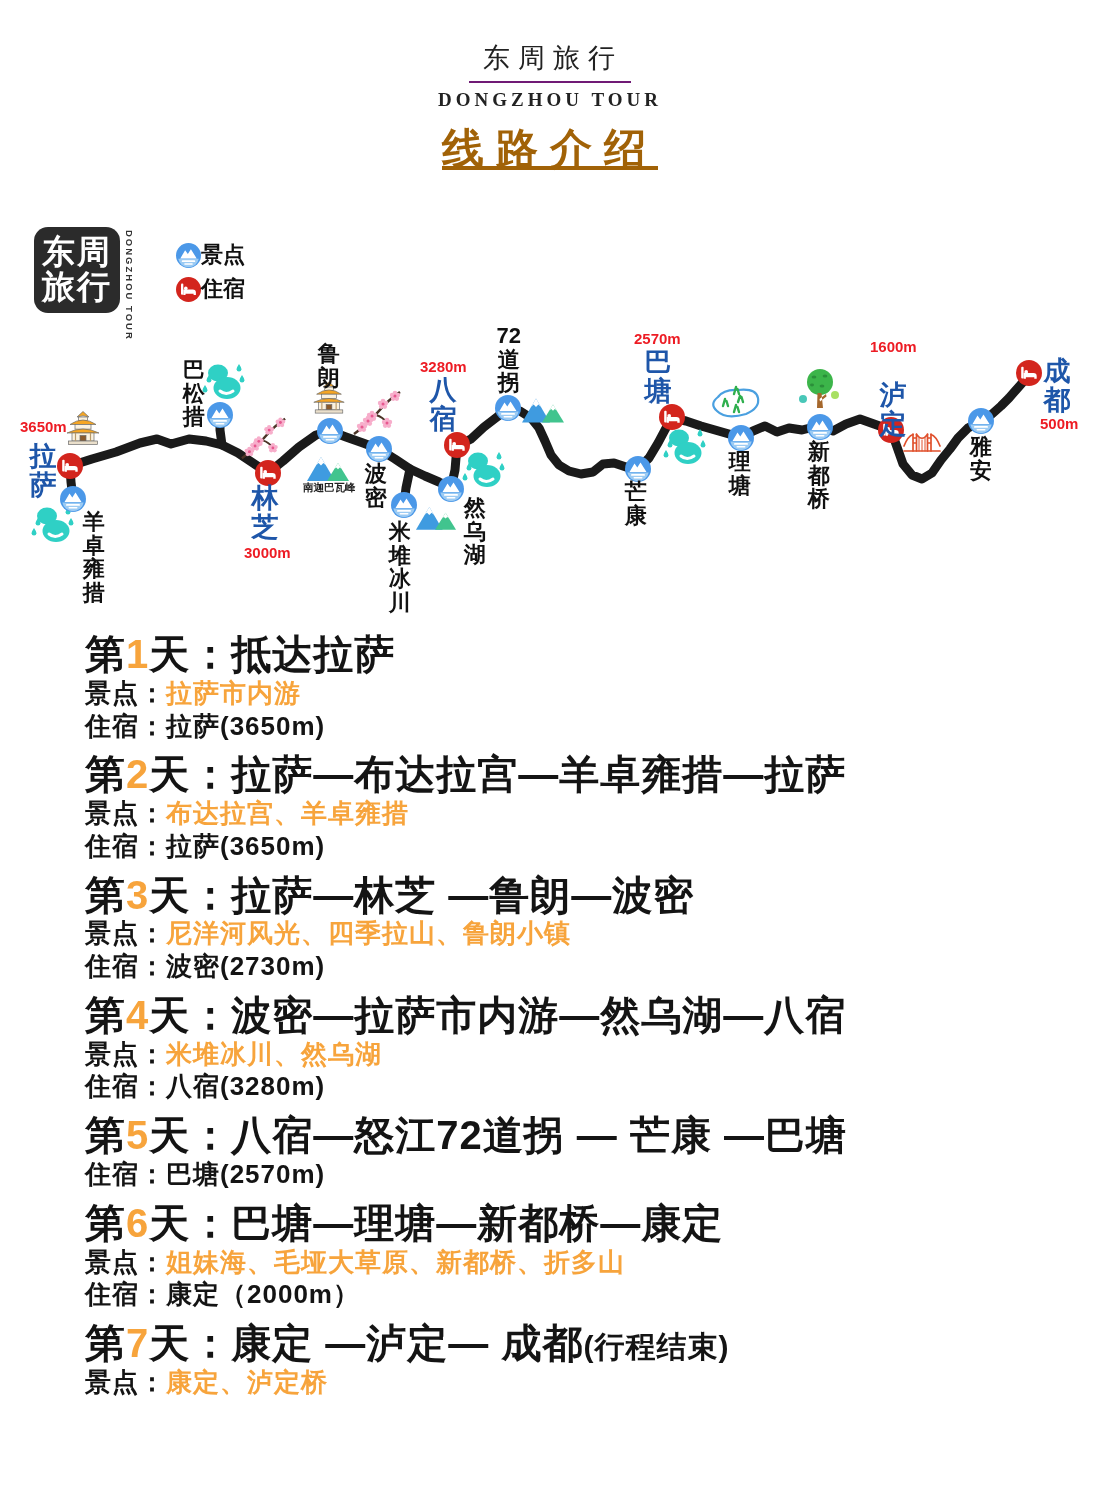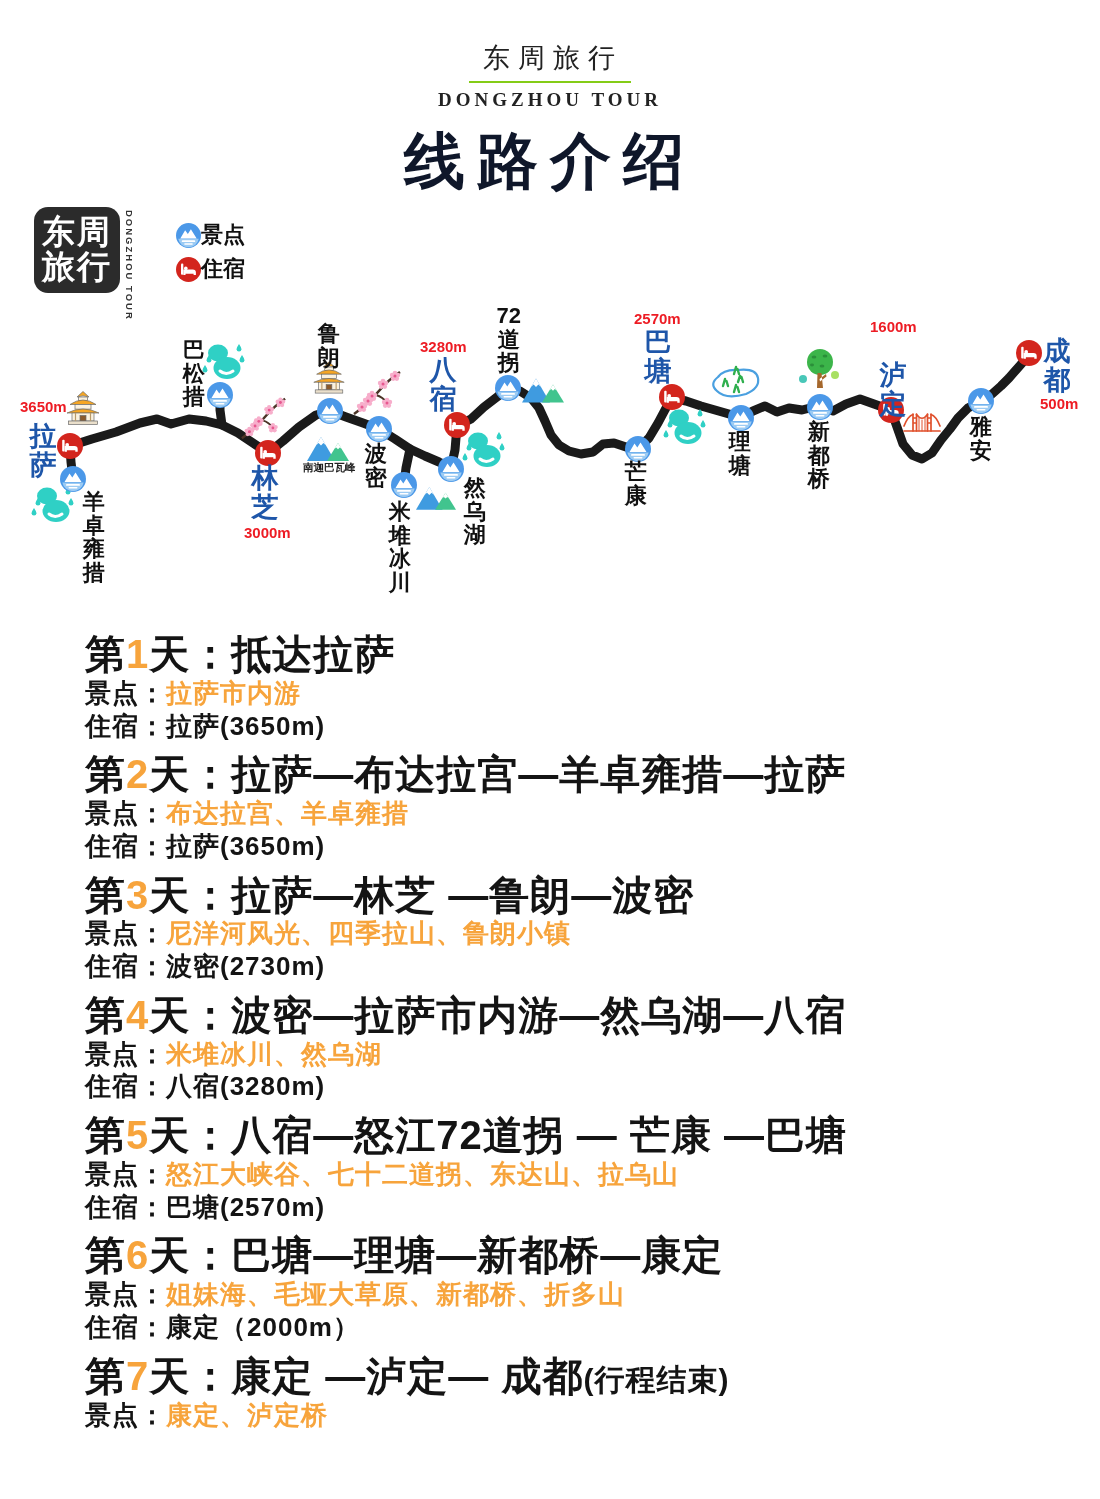--- a/index.html
+++ b/index.html
@@ -1,26 +1,26 @@
 <!DOCTYPE html>
 <html><head>
 <meta charset="utf-8">
 <style>
   html,body{margin:0;padding:0;background:#ffffff;}
   .page{position:relative;width:1100px;height:1499px;background:#fff;overflow:hidden;
         font-family:"Liberation Sans",sans-serif;color:#1a1a1a;}
   
   .header{position:absolute;top:40px;left:0;width:100%;text-align:center;}
   .brand-cn{display:inline-block;font-family:"Liberation Serif",serif;font-size:27px;
-            letter-spacing:8px;color:#222;padding:0 8px 5px 14px;border-bottom:2px solid #84cc16;}
+            letter-spacing:8px;color:#222;padding:0 8px 5px 14px;border-bottom:2px solid #701a75;}
   .brand-en{margin-top:6px;font-family:"Liberation Serif",serif;font-size:19px;
             letter-spacing:4px;color:#222;font-weight:bold;}
-  .big-title{margin-top:10px;font-size:61px;font-weight:bold;letter-spacing:12px;color:#0f172a;}
-  
-  .map{position:absolute;top:192px;left:0;width:1020px;height:430px;}
+  .big-title{margin-top:10px;font-size:42px;font-weight:bold;letter-spacing:12px;color:#a16207;text-decoration:underline;}
+  
+  .map{position:absolute;top:212px;left:0;width:1020px;height:430px;}
   .route-svg{position:absolute;left:0;top:0;width:1100px;height:430px;}
   .marker{position:absolute;width:26px;height:26px;}
   .deco{position:absolute;}
   .vlabel{position:absolute;width:1.25em;word-break:break-all;text-align:center;
           line-height:1.07;font-weight:bold;}
   .city{font-size:27px;color:#1E56A9;}
   .poi{font-size:22px;color:#111;}
   .alt{position:absolute;font-size:15px;font-weight:bold;color:#ED1C24;white-space:nowrap;}
   .tinylabel{position:absolute;font-size:10.5px;font-weight:bold;color:#222;white-space:nowrap;}
   
@@ -330,21 +330,20 @@
     </div>
 
     <div class="day">
       <div class="day-title"><span>第</span><span class="day-no">4</span><span>天：</span><span>波密—拉萨市内游—然乌湖—八宿</span></div>
       <div class="day-row"><span>景点：</span><span class="orange">米堆冰川、然乌湖</span></div>
       <div class="day-row"><span>住宿：</span><span>八宿(3280m)</span></div>
     </div>
 
     <div class="day">
       <div class="day-title"><span>第</span><span class="day-no">5</span><span>天：</span><span>八宿—怒江72道拐 — 芒康 —巴塘</span></div>
-      <div class="day-row"><span>景点：</span><span class="orange">怒江大峡谷、七十二道拐、东达山、拉乌山</span></div>
       <div class="day-row"><span>住宿：</span><span>巴塘(2570m)</span></div>
     </div>
 
     <div class="day">
       <div class="day-title"><span>第</span><span class="day-no">6</span><span>天：</span><span>巴塘—理塘—新都桥—康定</span></div>
       <div class="day-row"><span>景点：</span><span class="orange">姐妹海、毛垭大草原、新都桥、折多山</span></div>
       <div class="day-row"><span>住宿：</span><span>康定（2000m）</span></div>
     </div>
 
     <div class="day">

